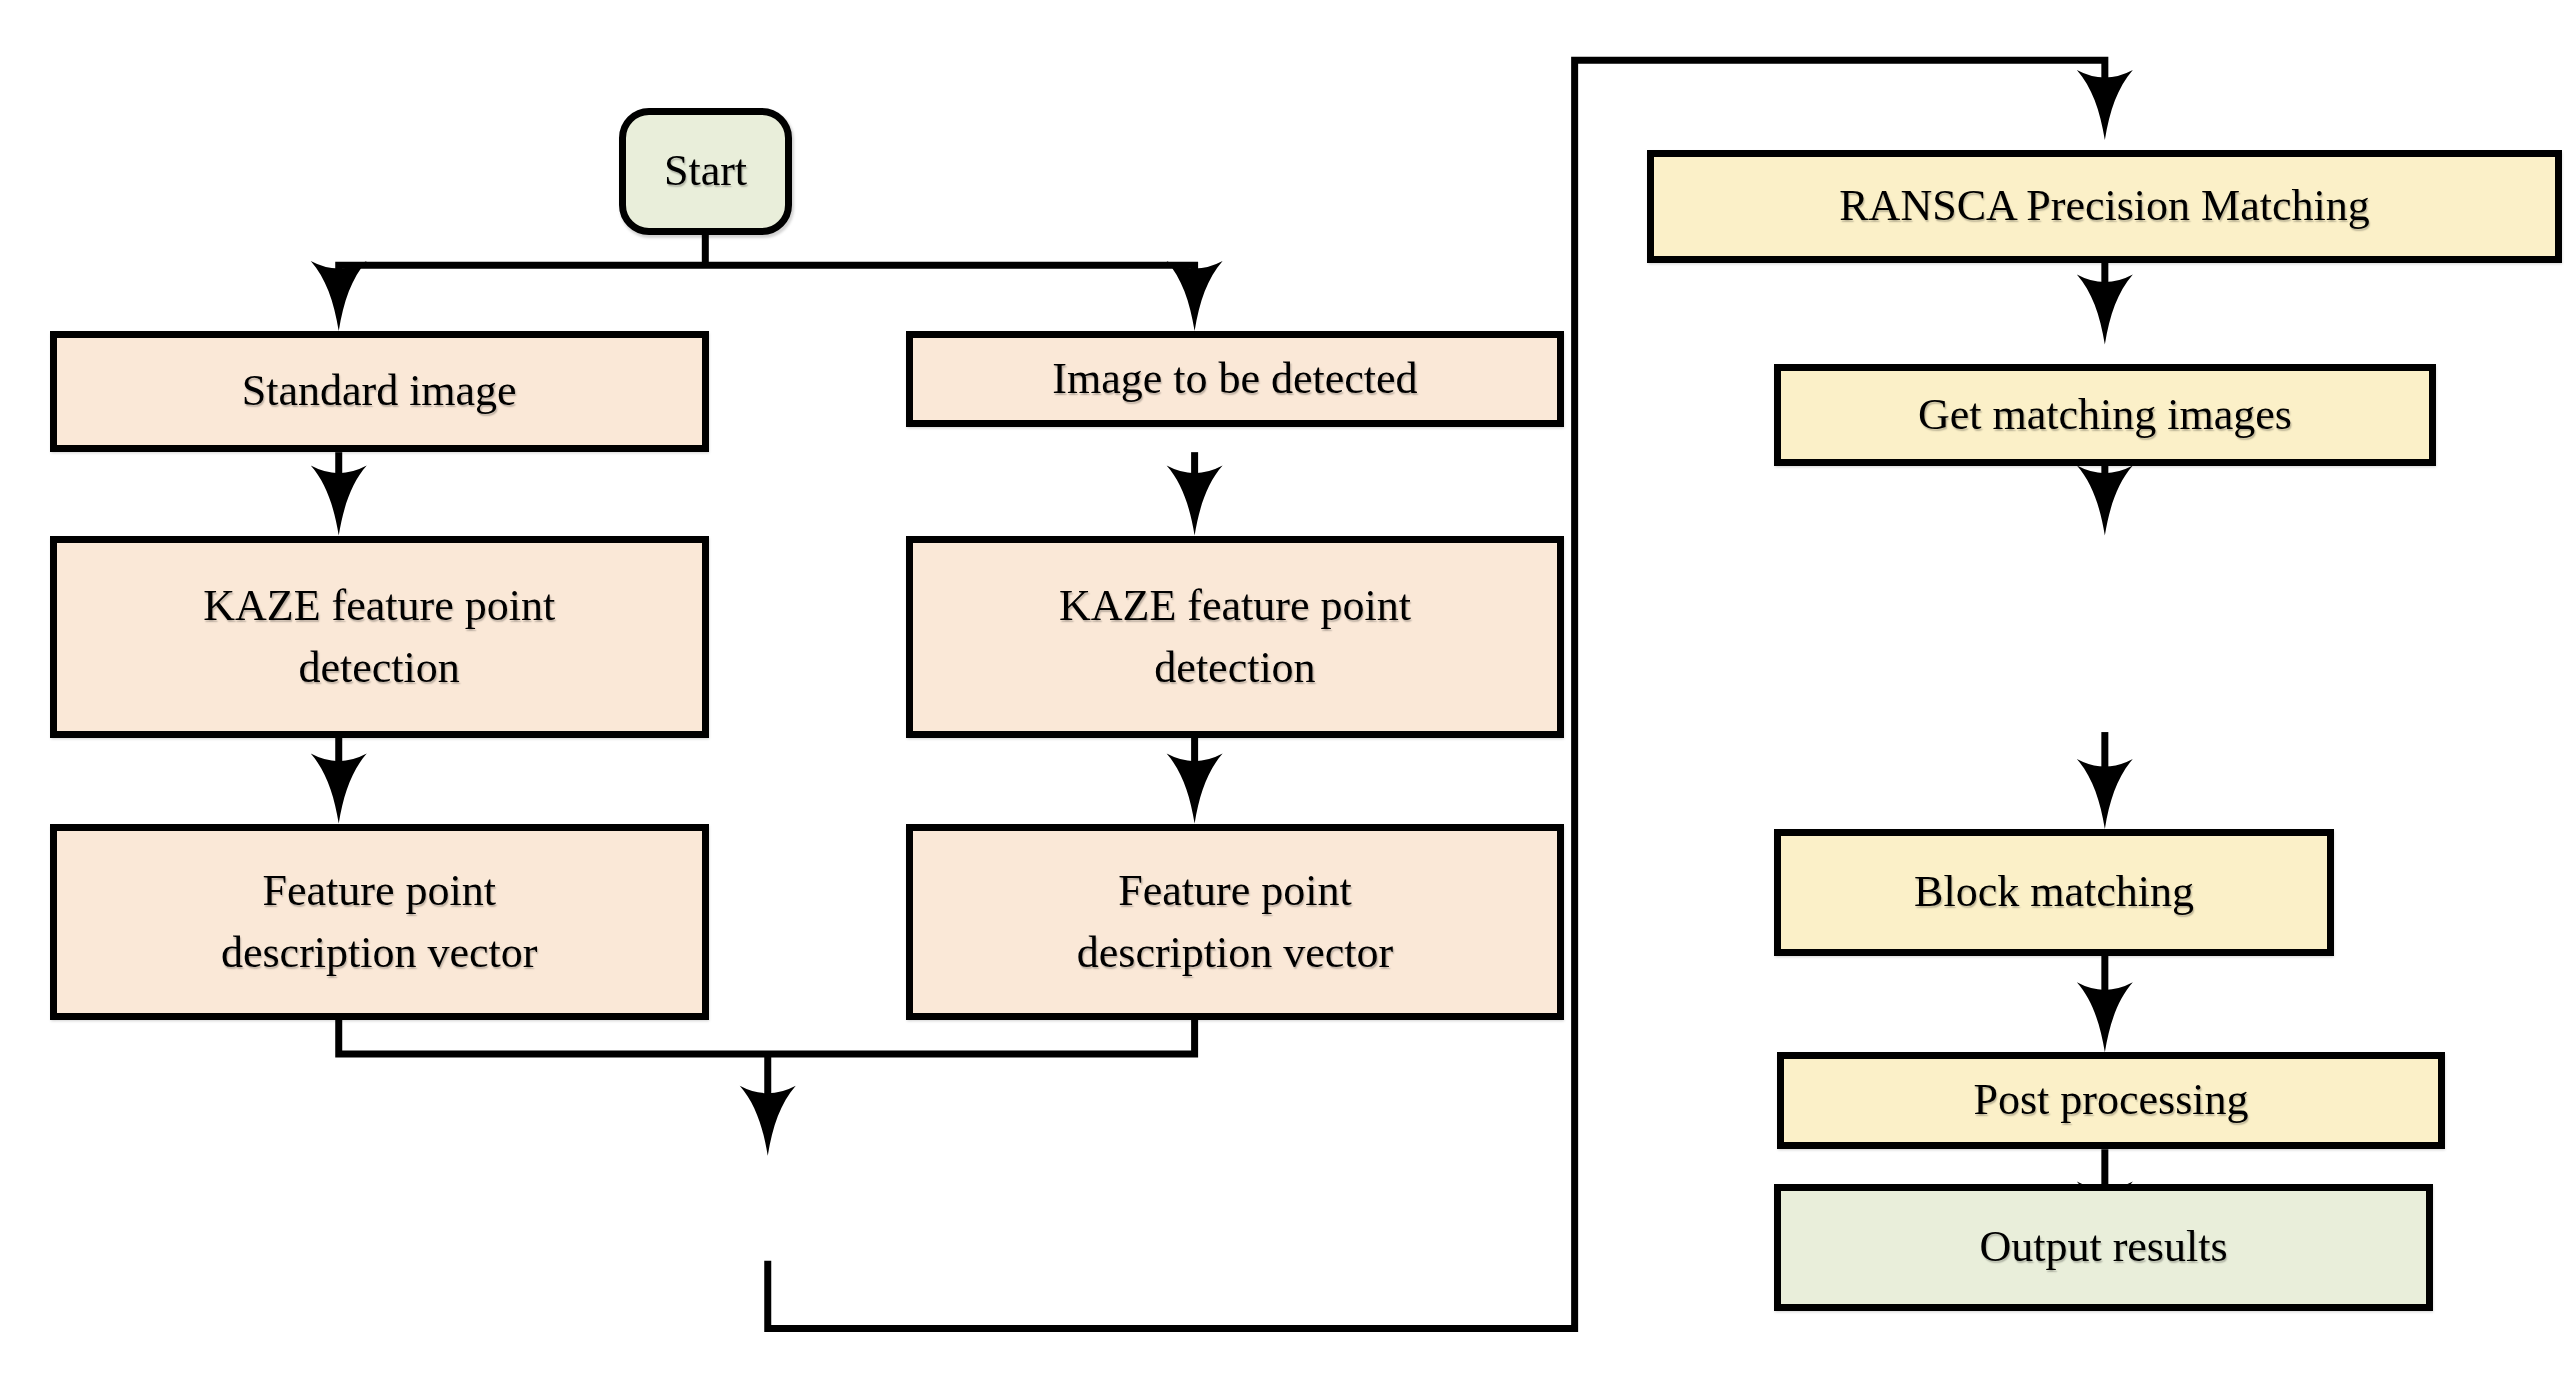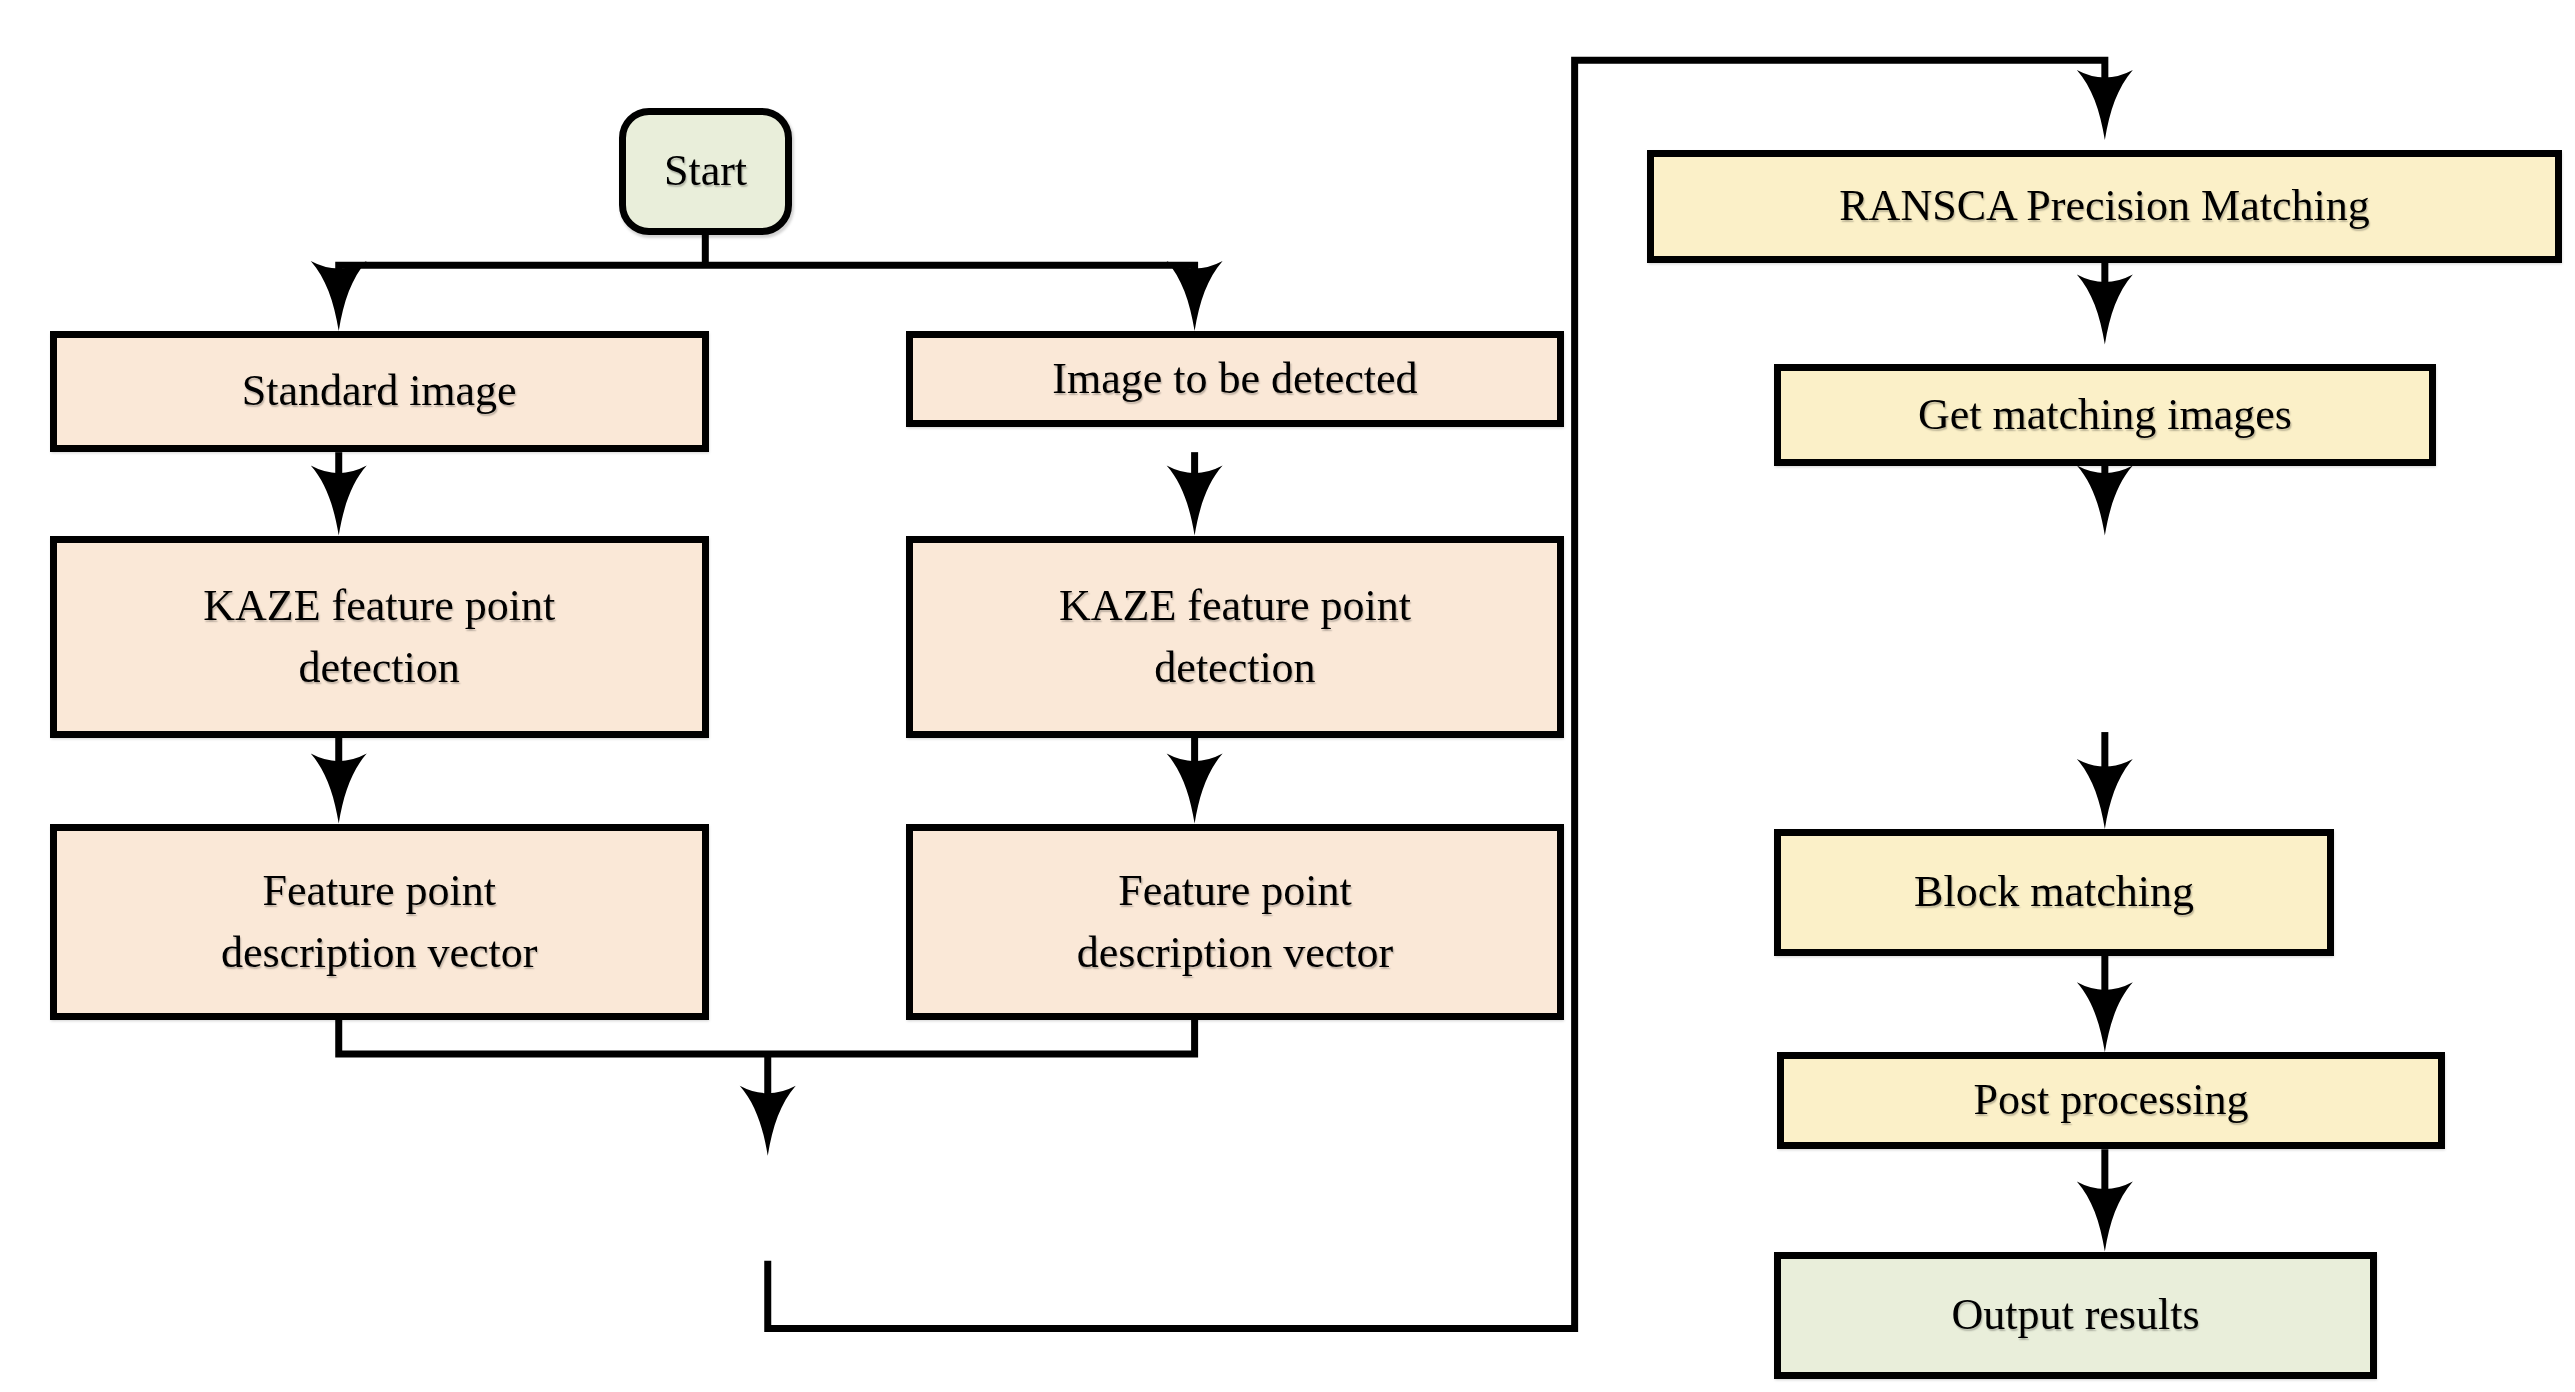--- a/index.html
+++ b/index.html
@@ -89,16 +89,16 @@
 
   <div class="box yellow" style="left:1647px;top:150px;width:915px;height:113px">RANSCA Precision Matching</div>
 
   <div class="box yellow" style="left:1774px;top:364px;width:662px;height:102px">Get matching images</div>
 
 
   <div class="box yellow" style="left:1774px;top:829px;width:560px;height:127px">Block matching</div>
 
   <div class="box yellow" style="left:1777px;top:1052px;width:668px;height:97px">Post processing</div>
 
-  <div class="box green" style="left:1774px;top:1252px;width:603px;height:127px">Output results</div>
+  <div class="box green" style="left:1774px;top:1184px;width:659px;height:127px">Output results</div>
 
 </div>
 
 
 </body></html>

